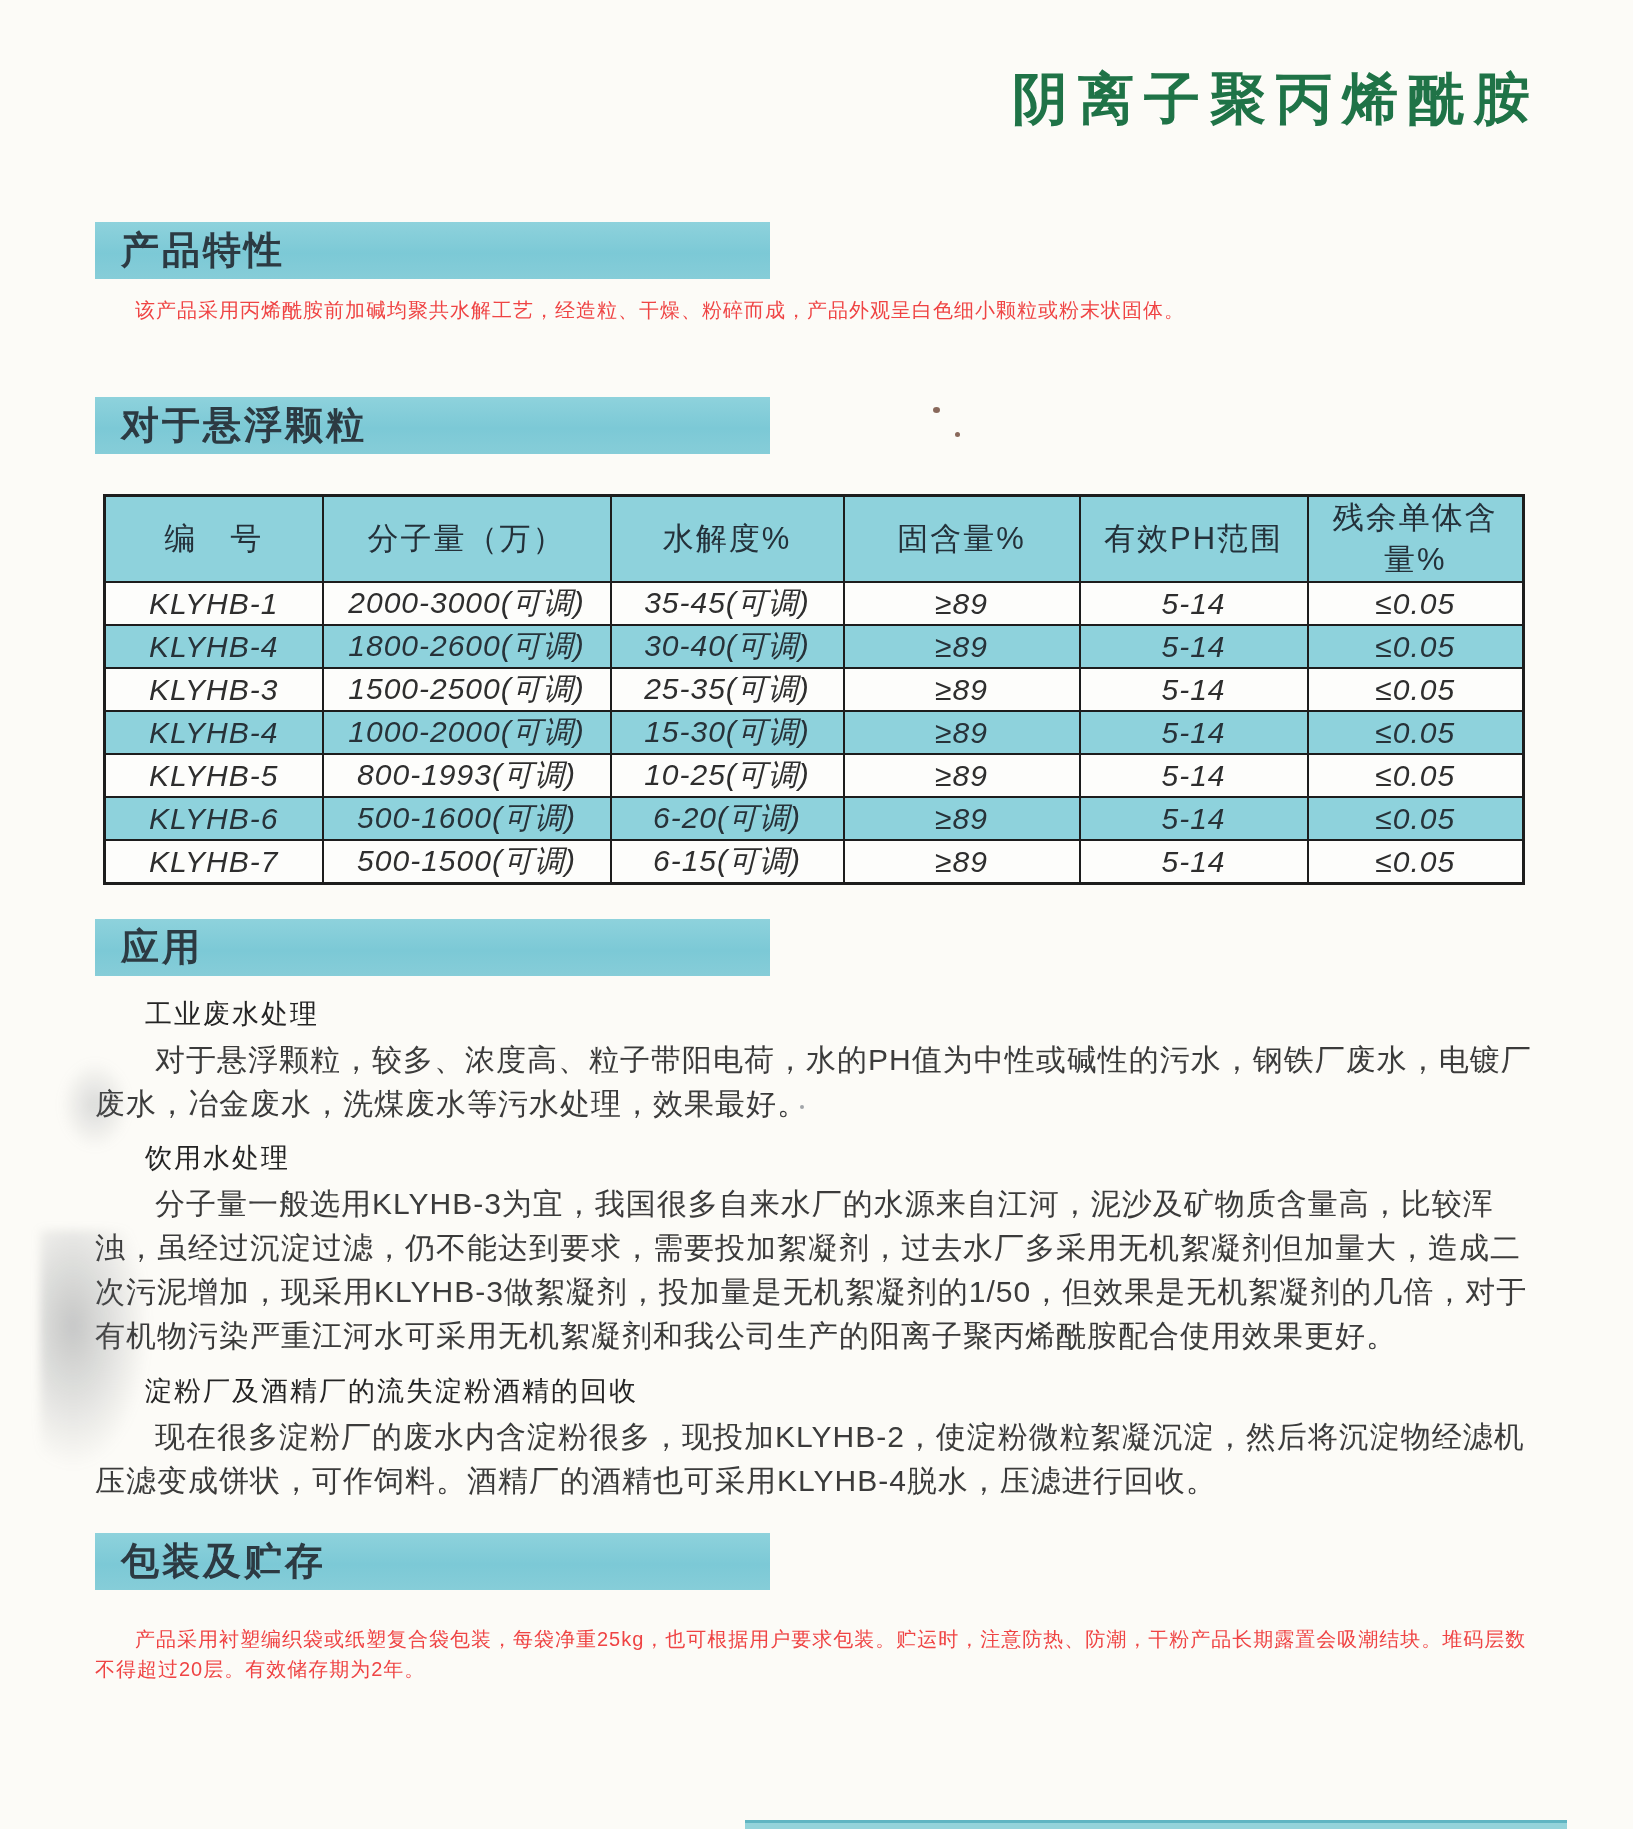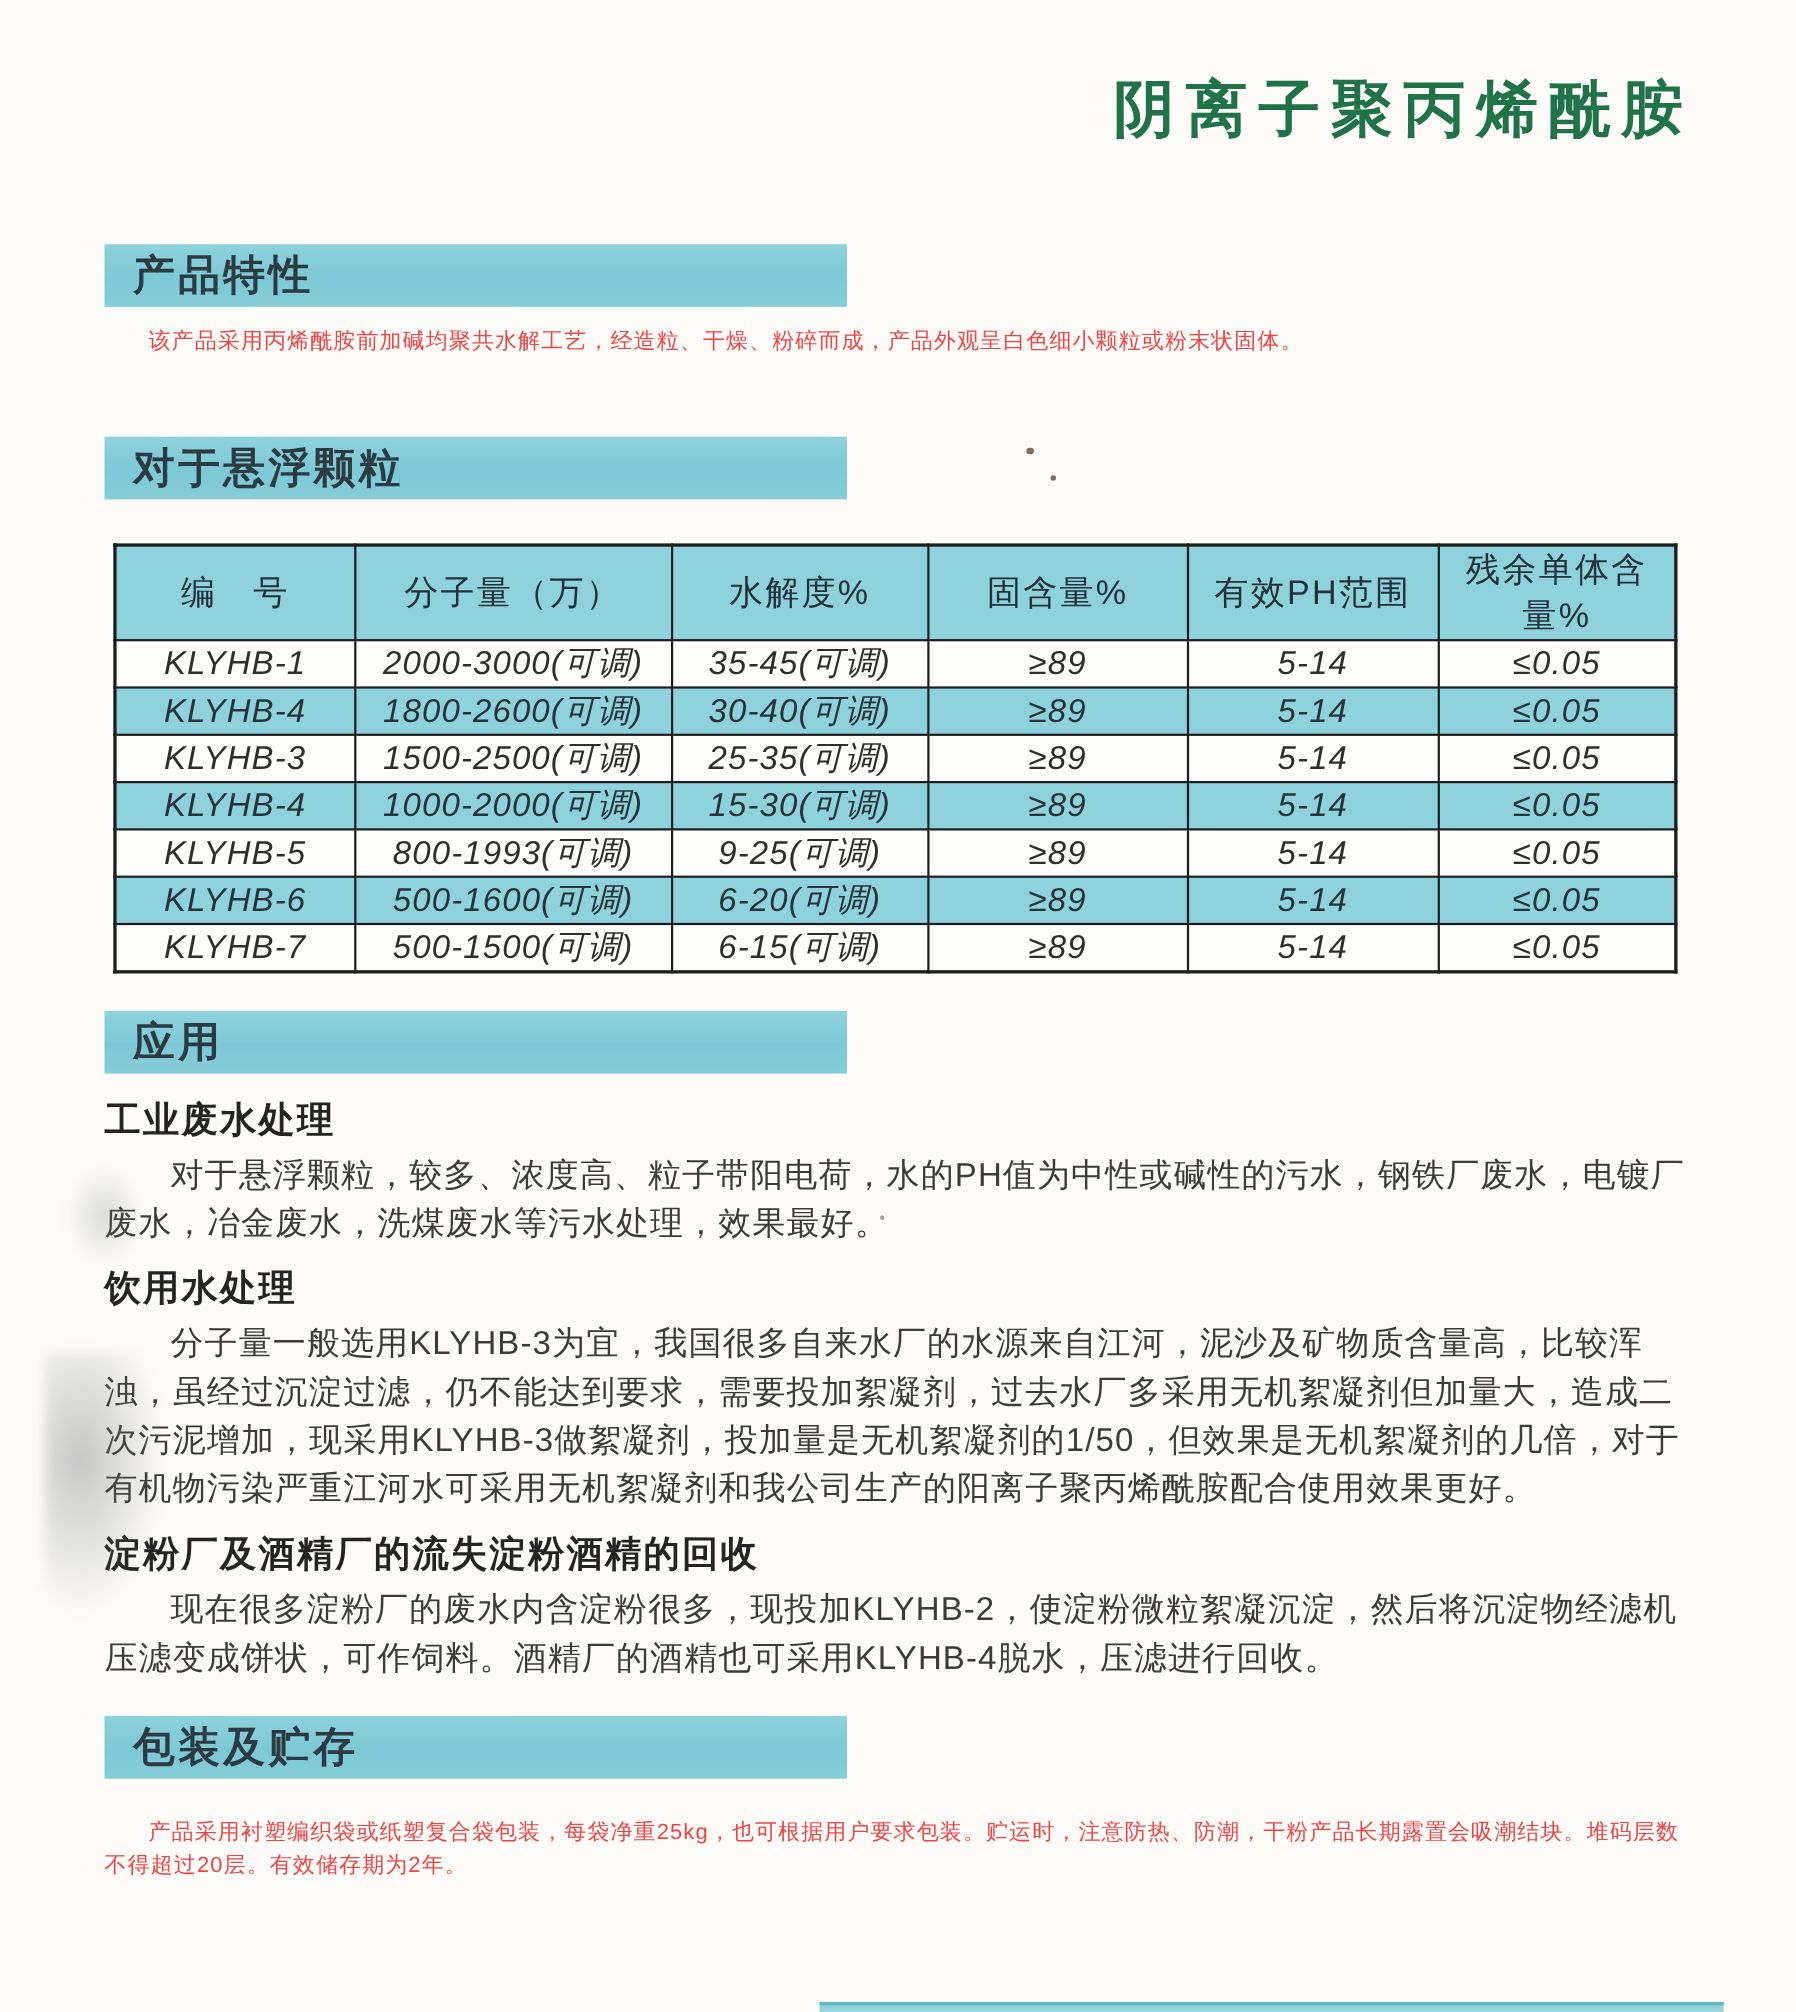--- a/index.html
+++ b/index.html
@@ -52,22 +52,22 @@
     height:62px; background:#8ed2dc; font-weight:normal; font-size:31px;
     color:#24313a; letter-spacing:2px;
   }
   table.spec-table td { height:42px; text-align:center; letter-spacing:1px;font-style:italic; }
   table.spec-table tr.alt td { background:#8ed2dc; color:#273239; }
   .c1{width:218px}.c2{width:288px}.c3{width:233px}.c4{width:236px}.c5{width:228px}.c6{width:216px}
 
   
   .app-block { margin-top:20px; width:1442px; }
   .sub-head {
-    margin-top:14px; 
-    font-size:33px; font-weight:bold; color:#242424; letter-spacing:2px;
+    margin-top:14px; margin-left:50px;
+    font-size:27px; font-weight:normal; color:#242424; letter-spacing:2px;
   }
   .sub-body {
     margin-top:6px; font-size:30px; line-height:1.47; color:#3b3b3b;
     text-indent:2em; letter-spacing:1px; width:1442px;
   }
 
   .pack-body { margin-top:34px; }
 
   
   .bottom-strip {
@@ -151,21 +151,21 @@
           <td>KLYHB-4</td>
           <td>1000-2000(可调)</td>
           <td>15-30(可调)</td>
           <td>≥89</td>
           <td>5-14</td>
           <td>≤0.05</td>
         </tr>
         <tr>
           <td>KLYHB-5</td>
           <td>800-1993(可调)</td>
-          <td>9-25(可调)</td>
+          <td>10-25(可调)</td>
           <td>≥89</td>
           <td>5-14</td>
           <td>≤0.05</td>
         </tr>
         <tr class="alt">
           <td>KLYHB-6</td>
           <td>500-1600(可调)</td>
           <td>6-20(可调)</td>
           <td>≥89</td>
           <td>5-14</td>

